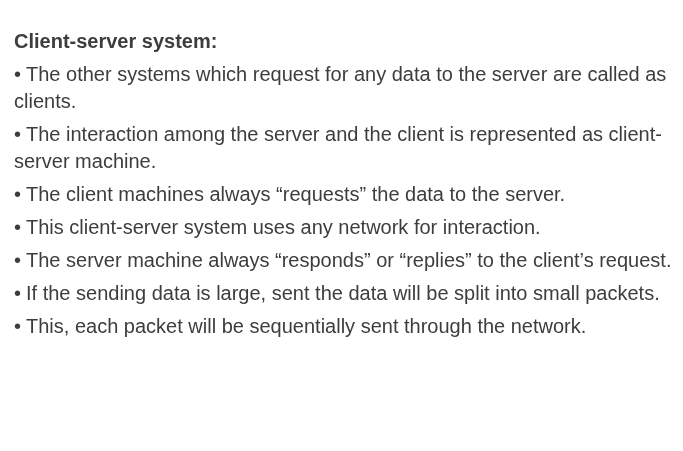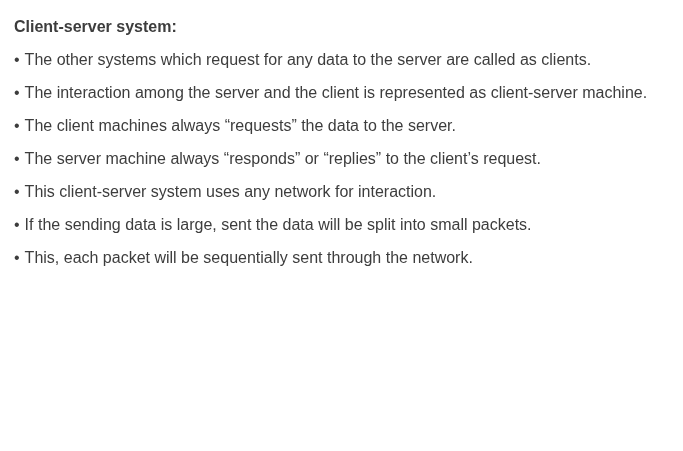--- a/index.html
+++ b/index.html
@@ -7,23 +7,23 @@
     body {
       width: 683px;
       height: 451px;
       background: var(--bg-color);
       overflow: hidden;
     }
     .doc {
       box-sizing: border-box;
       width: 683px;
       height: 451px;
-      padding: 13px 8px 0 14px;
+      padding: 28px 8px 0 14px;
       font-family: "Liberation Sans", sans-serif;
-      font-size: 16px;
+      font-size: 20px;
       color: var(--text-color);
     }
     .block {
       margin: 0 0 6px 0;
       line-height: 27px;
     }
     .heading { font-weight: 700; }
     .dot { margin-right: 5px; }
   </style>
 </head>
@@ -34,23 +34,23 @@
   <p class="block heading">Client-server system:</p>
 
 
 
   <p class="block"><span class="dot">•</span><span>The other systems which request for any data to the server are called as clients.</span></p>
 
   <p class="block"><span class="dot">•</span><span>The interaction among the server and the client is represented as client-server machine.</span></p>
 
   <p class="block"><span class="dot">•</span><span>The client machines always “requests” the data to the server.</span></p>
 
+  <p class="block"><span class="dot">•</span><span>This client-server system uses any network for interaction.</span></p>
+
   <p class="block"><span class="dot">•</span><span>The server machine always “responds” or “replies” to the client’s request.</span></p>
-
-  <p class="block"><span class="dot">•</span><span>This client-server system uses any network for interaction.</span></p>
 
 
 
   <p class="block"><span class="dot">•</span><span>If the sending data is large, sent the data will be split into small packets.</span></p>
 
   <p class="block"><span class="dot">•</span><span>This, each packet will be sequentially sent through the network.</span></p>
 
 </div>
 
 </body></html>

